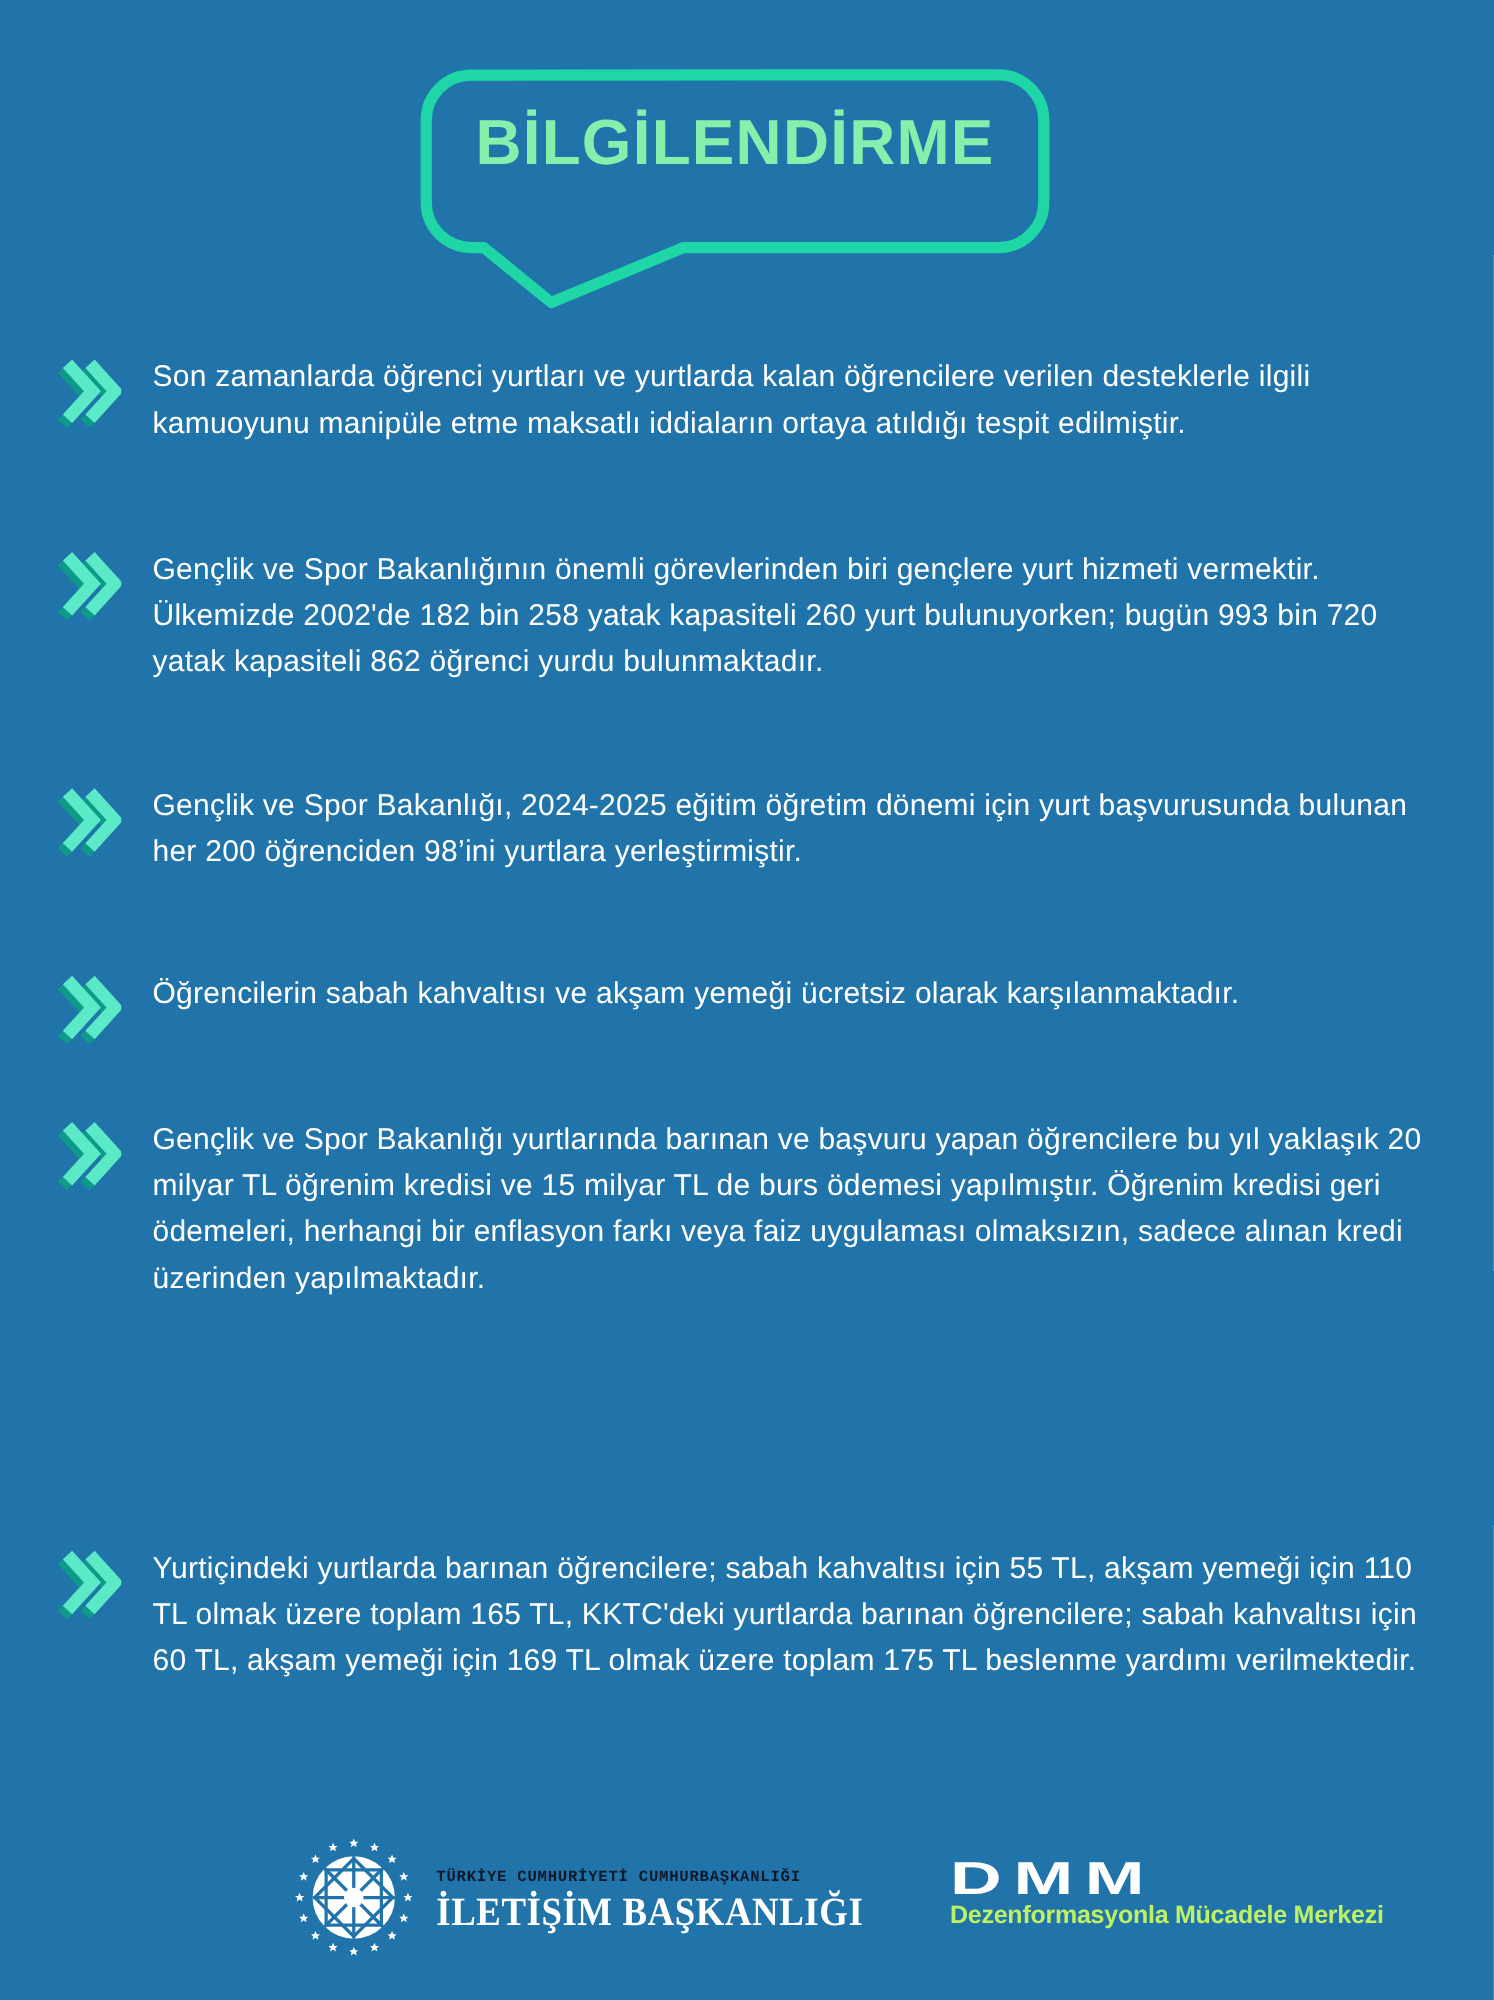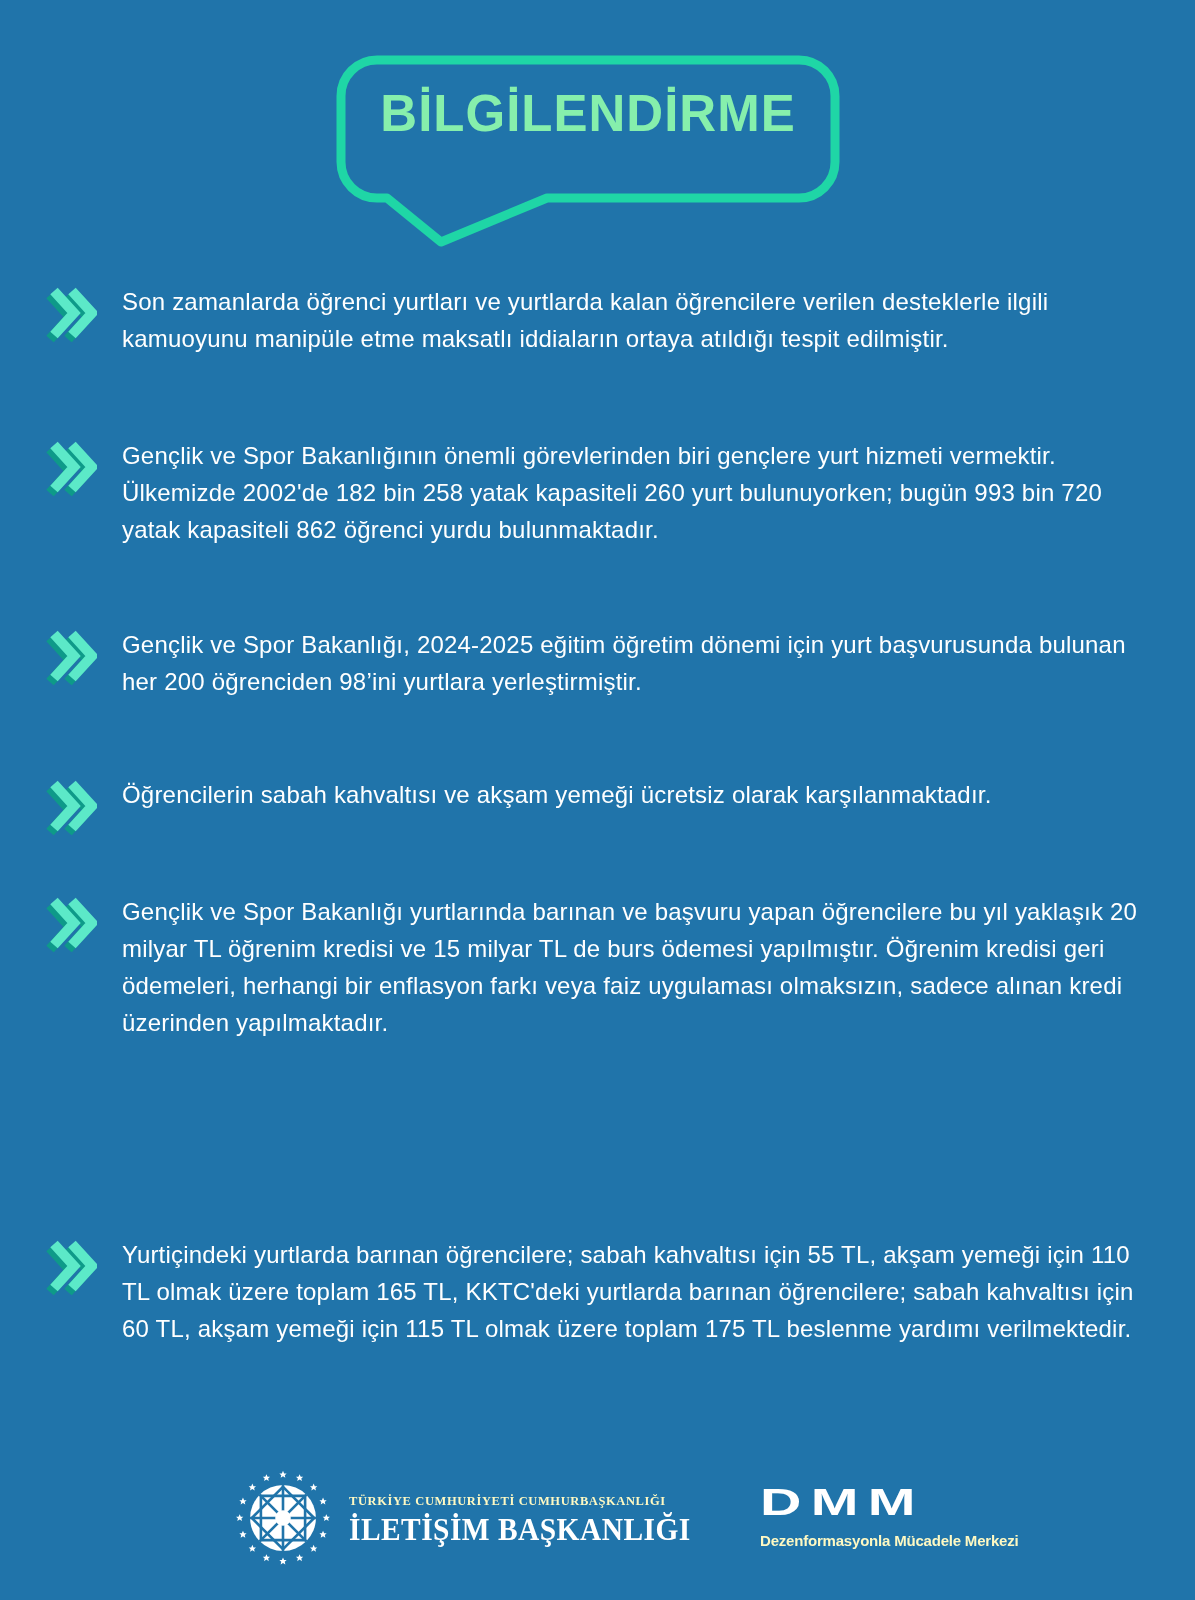--- a/index.html
+++ b/index.html
@@ -28,38 +28,38 @@
   .bullet .txt{
     flex:1;
     color:#ffffff;
     font-size:24px;line-height:37px;
     letter-spacing:0.2px;
   }
   
   .footer-left{position:absolute;left:231px;top:1466px;display:flex;align-items:center;gap:14px;}
   .gov-text{display:flex;flex-direction:column;justify-content:center;margin-top:6px;}
   .gov-line1{
-    color:#fef9c3;font-family:Liberation Serif, serif;font-weight:bold;
+    color:#0f172a;font-family:Liberation Mono, monospace;font-weight:bold;
     font-size:12.5px;letter-spacing:0.6px;white-space:nowrap;
   }
   .gov-line2{
     color:#ffffff;font-family:"Liberation Serif",serif;font-weight:bold;
     font-size:32px;letter-spacing:0.5px;white-space:nowrap;
     transform:scaleX(0.92);transform-origin:left center;margin-top:2px;
   }
   .footer-right{position:absolute;left:760px;top:1484px;width:240px;}
   .dmm-abbr{
     color:#ffffff;font-weight:900;font-size:37px;line-height:1;
     letter-spacing:6px;
     transform:scaleX(1.55);transform-origin:left center;
     white-space:nowrap;
   }
   .dmm-sub{
-    color:#fef9c3;font-weight:bold;font-size:15px;letter-spacing:-0.2px;
-    margin-top:11px;white-space:nowrap;
+    color:#bef264;font-weight:bold;font-size:20px;letter-spacing:-0.2px;
+    margin-top:0;white-space:nowrap;
   }
 </style>
 </head>
 <body>
 
 <div class="page">
 
   <div class="bubble-wrap">
     <svg width="510" height="200" viewBox="0 0 510 200">
       <path d="M 214 146
@@ -153,21 +153,21 @@
     <svg class="chev" width="52" height="58" viewBox="0 0 52 58">
       <g fill="none" stroke="#0e9a89" stroke-width="10">
           <path d="M5 11 L25 33 L5 55"></path>
           <path d="M23 11 L43 33 L23 55"></path>
         </g>
       <g fill="none" stroke="#5ce9c8" stroke-width="10">
           <path d="M9 7 L29 29 L9 51"></path>
           <path d="M27 7 L47 29 L27 51"></path>
         </g>
     </svg>
-    <div class="txt">Yurtiçindeki yurtlarda barınan öğrencilere; sabah kahvaltısı için 55 TL, akşam yemeği için 110 TL olmak üzere toplam 165 TL, KKTC'deki yurtlarda barınan öğrencilere; sabah kahvaltısı için 60 TL, akşam yemeği için 115 TL olmak üzere toplam 175 TL beslenme yardımı verilmektedir.</div>
+    <div class="txt">Yurtiçindeki yurtlarda barınan öğrencilere; sabah kahvaltısı için 55 TL, akşam yemeği için 110 TL olmak üzere toplam 165 TL, KKTC'deki yurtlarda barınan öğrencilere; sabah kahvaltısı için 60 TL, akşam yemeği için 169 TL olmak üzere toplam 175 TL beslenme yardımı verilmektedir.</div>
   </div>
 
   <div class="footer-left">
     <svg width="104" height="104" viewBox="0 0 120 120">
       <circle cx="60" cy="60" r="38" fill="#ffffff"></circle>
       <g stroke="#2074aa" stroke-width="3" fill="none">
         <polygon points="60,24 96,60 60,96 24,60"></polygon>
         <polygon points="34.5,34.5 85.5,34.5 85.5,85.5 34.5,85.5"></polygon>
         <line x1="60" y1="22" x2="60" y2="98"></line>
         <line x1="22" y1="60" x2="98" y2="60"></line>

